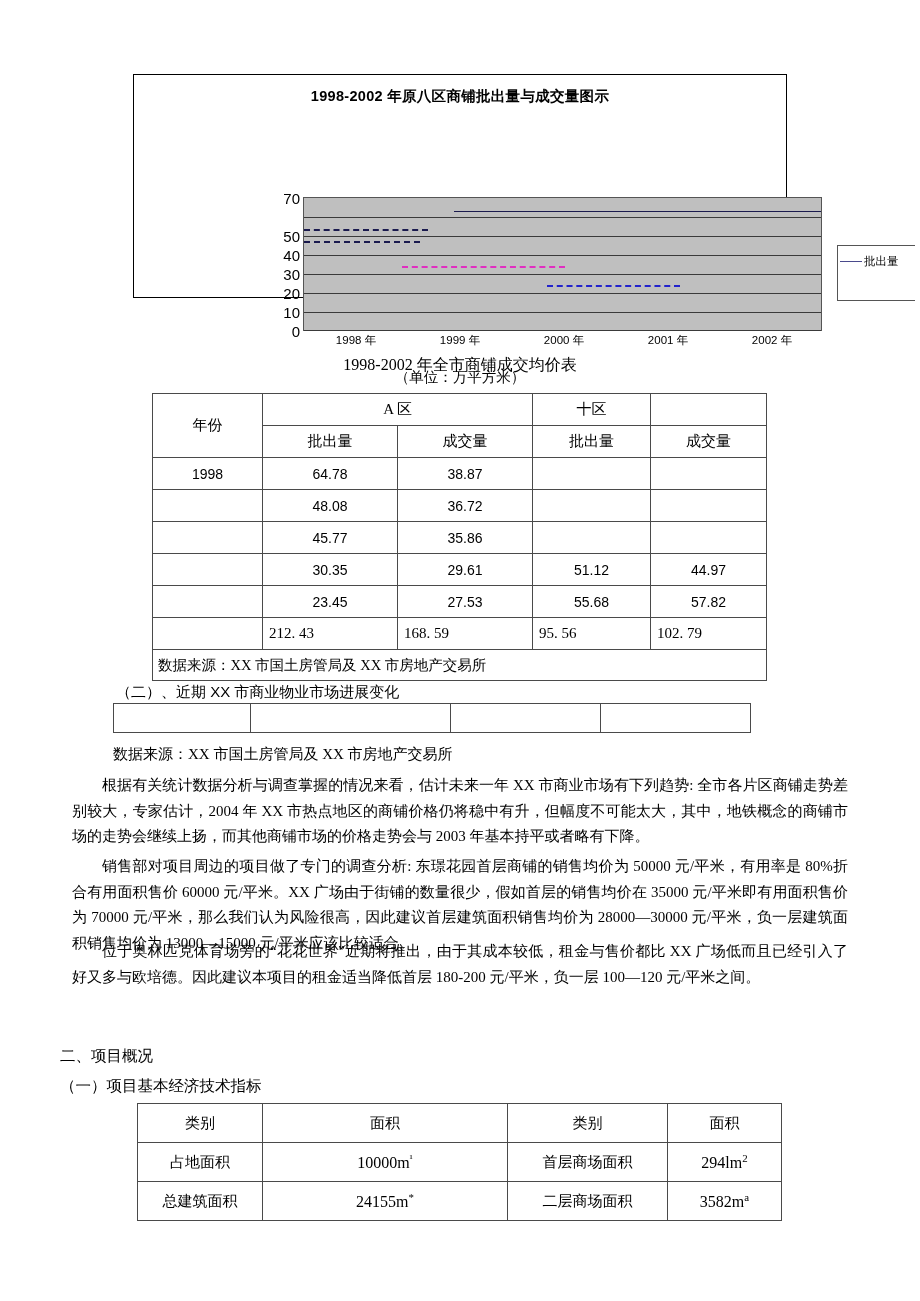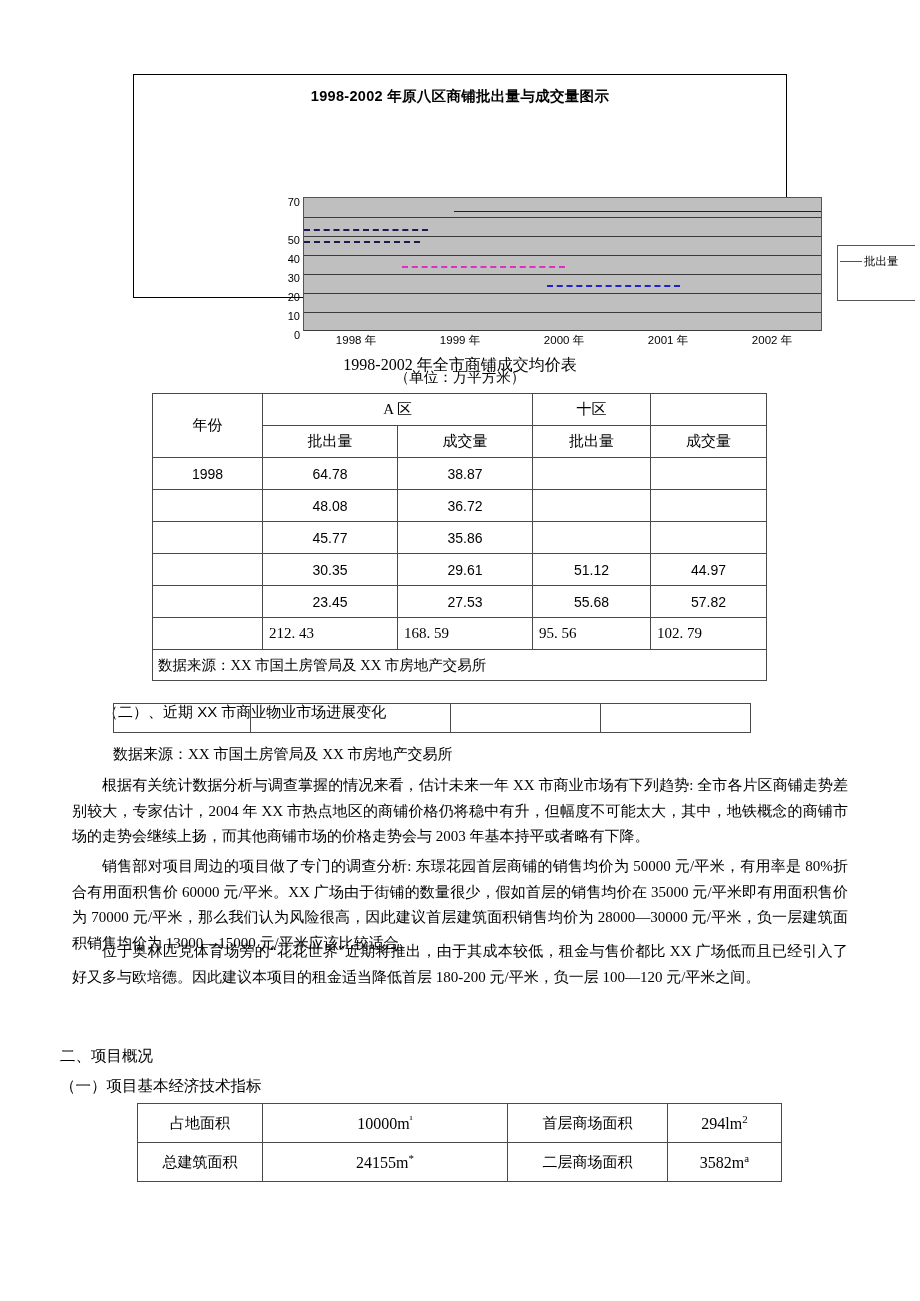--- a/index.html
+++ b/index.html
@@ -53,25 +53,24 @@
     left: 0;
     width: 100%;
     height: 1px;
     background: #3a3a3a;
   }
   .y-tick {
     position: absolute;
     right: 0;
     width: 36px;
     text-align: right;
-    font-size: 11px;
+    font-size: 15px;
     font-family: "Liberation Sans", sans-serif;
     color: #000;
     line-height: 1;
-    margin-top: 6px;
   }
   .y-axis-wrap {
     position: absolute;
     left: 128px;
     top: 122px;
     width: 38px;
     height: 134px;
   }
   .x-label {
     position: absolute;
@@ -345,21 +344,21 @@
       <td class="total">168. 59</td>
       <td class="total">95. 56</td>
       <td class="total">102. 79</td>
     </tr>
     <tr>
       <td class="source" colspan="5">数据来源：XX 市国土房管局及 XX 市房地产交易所</td>
     </tr>
   </tbody>
 </table>
 
-<div class="heading-2" style="left:103px; top:683px;margin-top:20px;">（二）、近期 XX 市商业物业市场进展变化</div>
+<div class="heading-2" style="left:116px; top:683px;">（二）、近期 XX 市商业物业市场进展变化</div>
 
 <table class="doc-table" id="table-empty">
   <colgroup>
       <col style="width:137px">
       <col style="width:200px">
       <col style="width:150px">
       <col style="width:150px">
     </colgroup>
   <tbody>
     <tr>
@@ -384,20 +383,26 @@
 
 <table class="doc-table" id="table-indicators">
   <colgroup>
       <col style="width:125px">
       <col style="width:245px">
       <col style="width:160px">
       <col style="width:114px">
     </colgroup>
   <tbody>
     <tr>
+      <td>类别</td>
+      <td>面积</td>
+      <td>类别</td>
+      <td>面积</td>
+    </tr>
+    <tr>
       <td>占地面积</td>
       <td class="num"><span>10000m</span><sup>¹</sup></td>
       <td>首层商场面积</td>
       <td class="num"><span>294lm</span><sup>2</sup></td>
     </tr>
     <tr>
       <td>总建筑面积</td>
       <td class="num"><span>24155m</span><sup>*</sup></td>
       <td>二层商场面积</td>
       <td class="num"><span>3582m</span><sup>a</sup></td>

